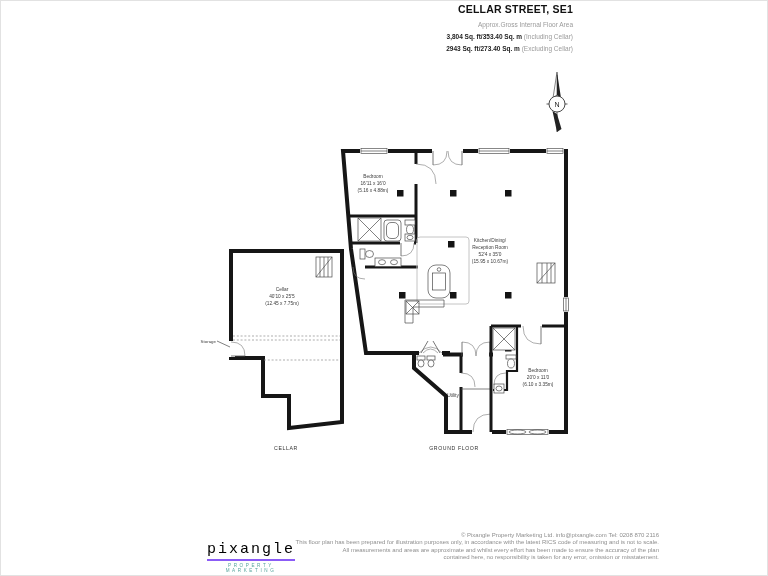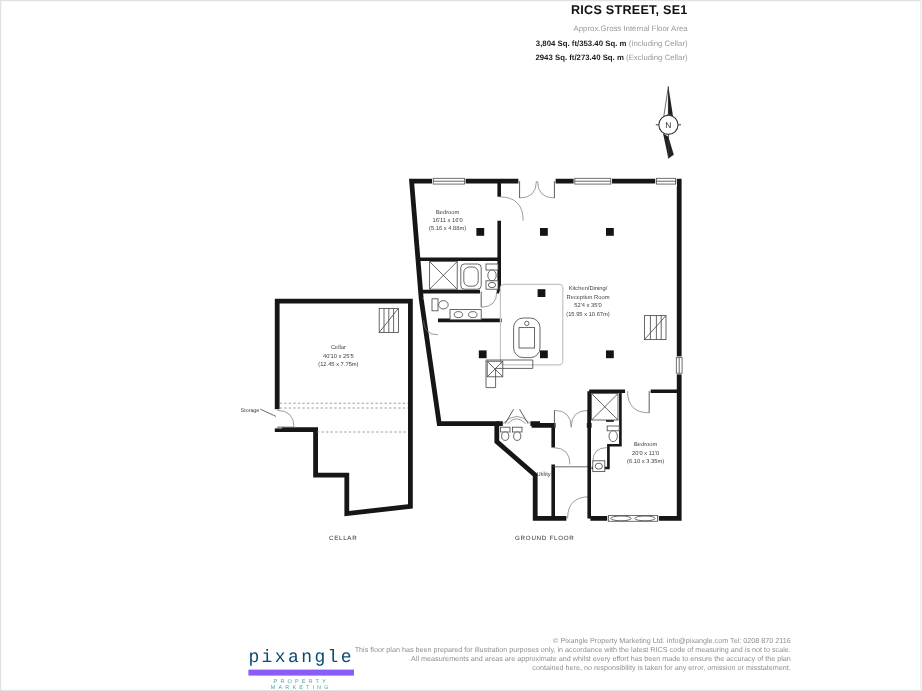--- a/index.html
+++ b/index.html
@@ -24,33 +24,33 @@
   .winframe{fill:#fff;stroke:#555;stroke-width:.7;}
   .dash{fill:none;stroke:#8a8a8a;stroke-width:.7;stroke-dasharray:2 1.8;}
   .col{fill:#141414;stroke:none;}
   .gray{fill:none;stroke:#c4c4c4;stroke-width:1;}
   .rlabel{font-size:4.8px;fill:#3c3c3c;text-anchor:middle;}
   .flabel{font-size:5.2px;fill:#303030;text-anchor:middle;letter-spacing:.6px;}
   .slabel{font-size:4.4px;fill:#3c3c3c;}
   
   .logo{position:absolute;left:204px;top:538px;width:92px;text-align:center;}
   .logo .wordmark{font-family:"Liberation Mono","DejaVu Sans Mono",monospace;font-size:15px;
-                  color:#0c4a6e;letter-spacing:2px;border-bottom:5px solid #8b5cf6;
+                  color:#000000;letter-spacing:2px;border-bottom:2px solid #8b5cf6;
                   padding-bottom:1px;display:inline-block;}
   .logo .tagline{font-size:4.6px;color:#55a49c;letter-spacing:2.6px;margin-top:2px;}
   .disclaimer{position:absolute;right:108px;top:531px;text-align:right;
               font-size:6px;color:#8f8f8f;line-height:7.4px;width:420px;}
 </style>
 </head>
 <body>
 
 <div id="page">
 
   <div class="header">
-    <div class="title">RICS STREET, SE1</div>
+    <div class="title">CELLAR STREET, SE1</div>
     <div class="sub">Approx.Gross Internal Floor Area</div>
     <div class="area"><b>3,804 Sq. ft/353.40 Sq. m</b> <span>(Including Cellar)</span></div>
     <div class="area"><b>2943 Sq. ft/273.40 Sq. m</b> <span>(Excluding Cellar)</span></div>
   </div>
 
   <svg id="plan" viewBox="0 0 766 574">
 
     <g>
       <line x1="556" y1="74" x2="556" y2="131" stroke="#444" stroke-width="0.8"></line>
       <polygon points="556,71 552,97 556,94" fill="#ffffff" stroke="#333" stroke-width="0.6"></polygon>

